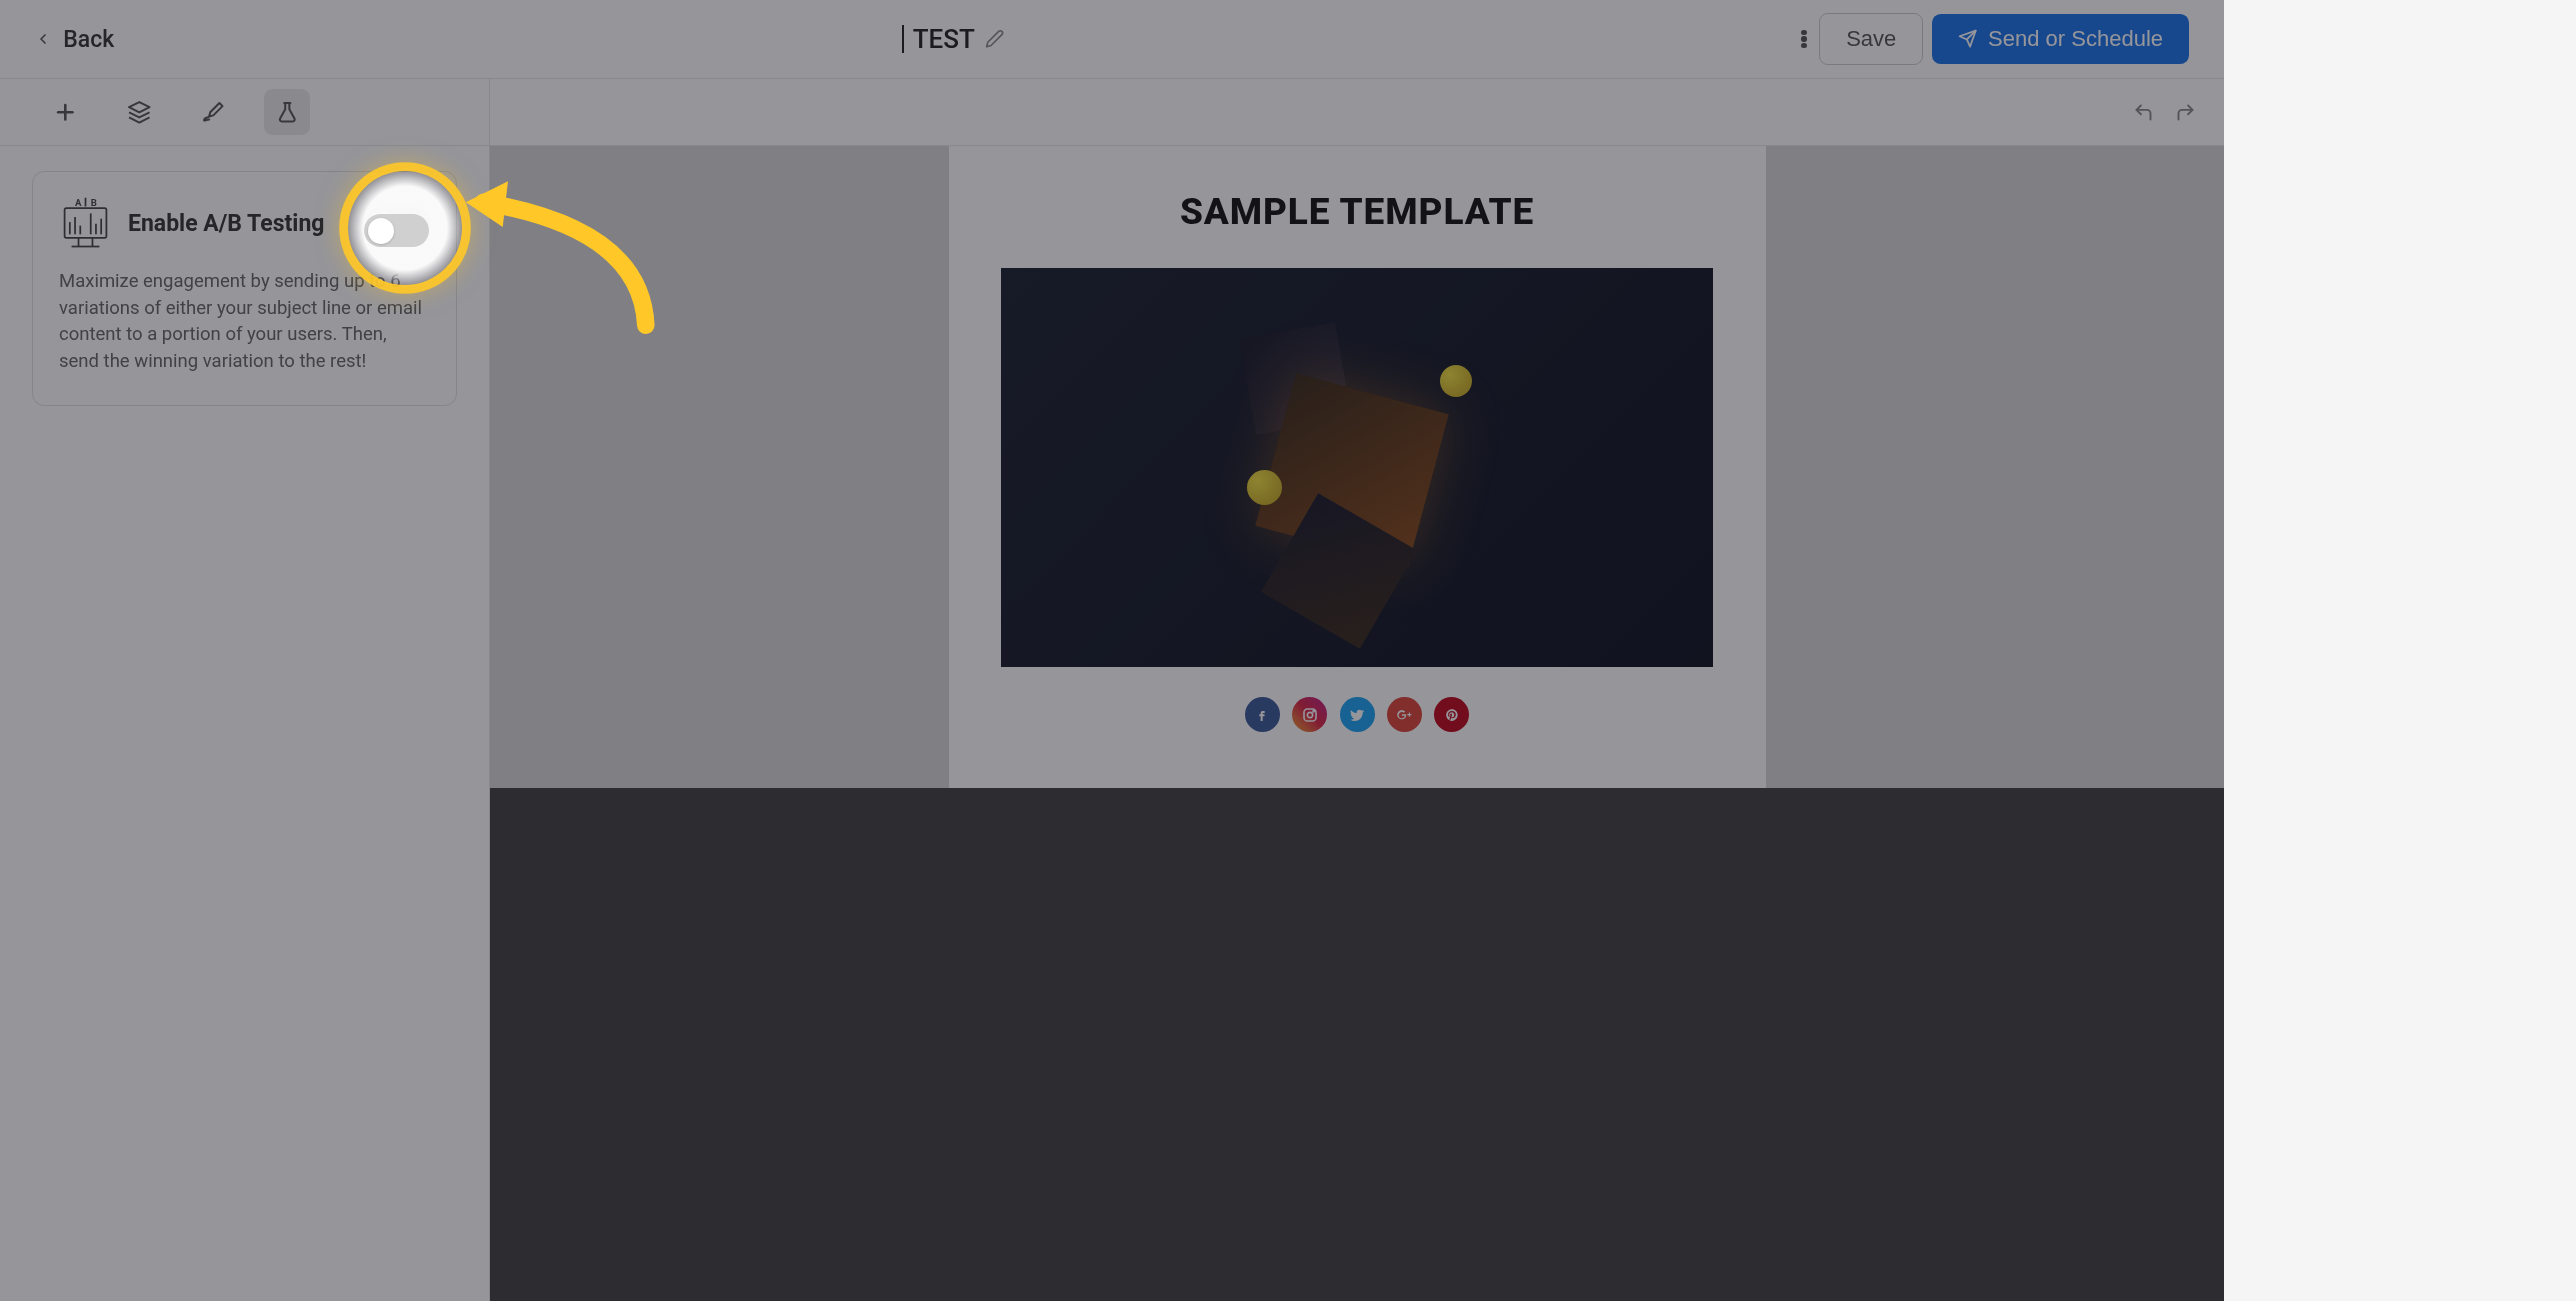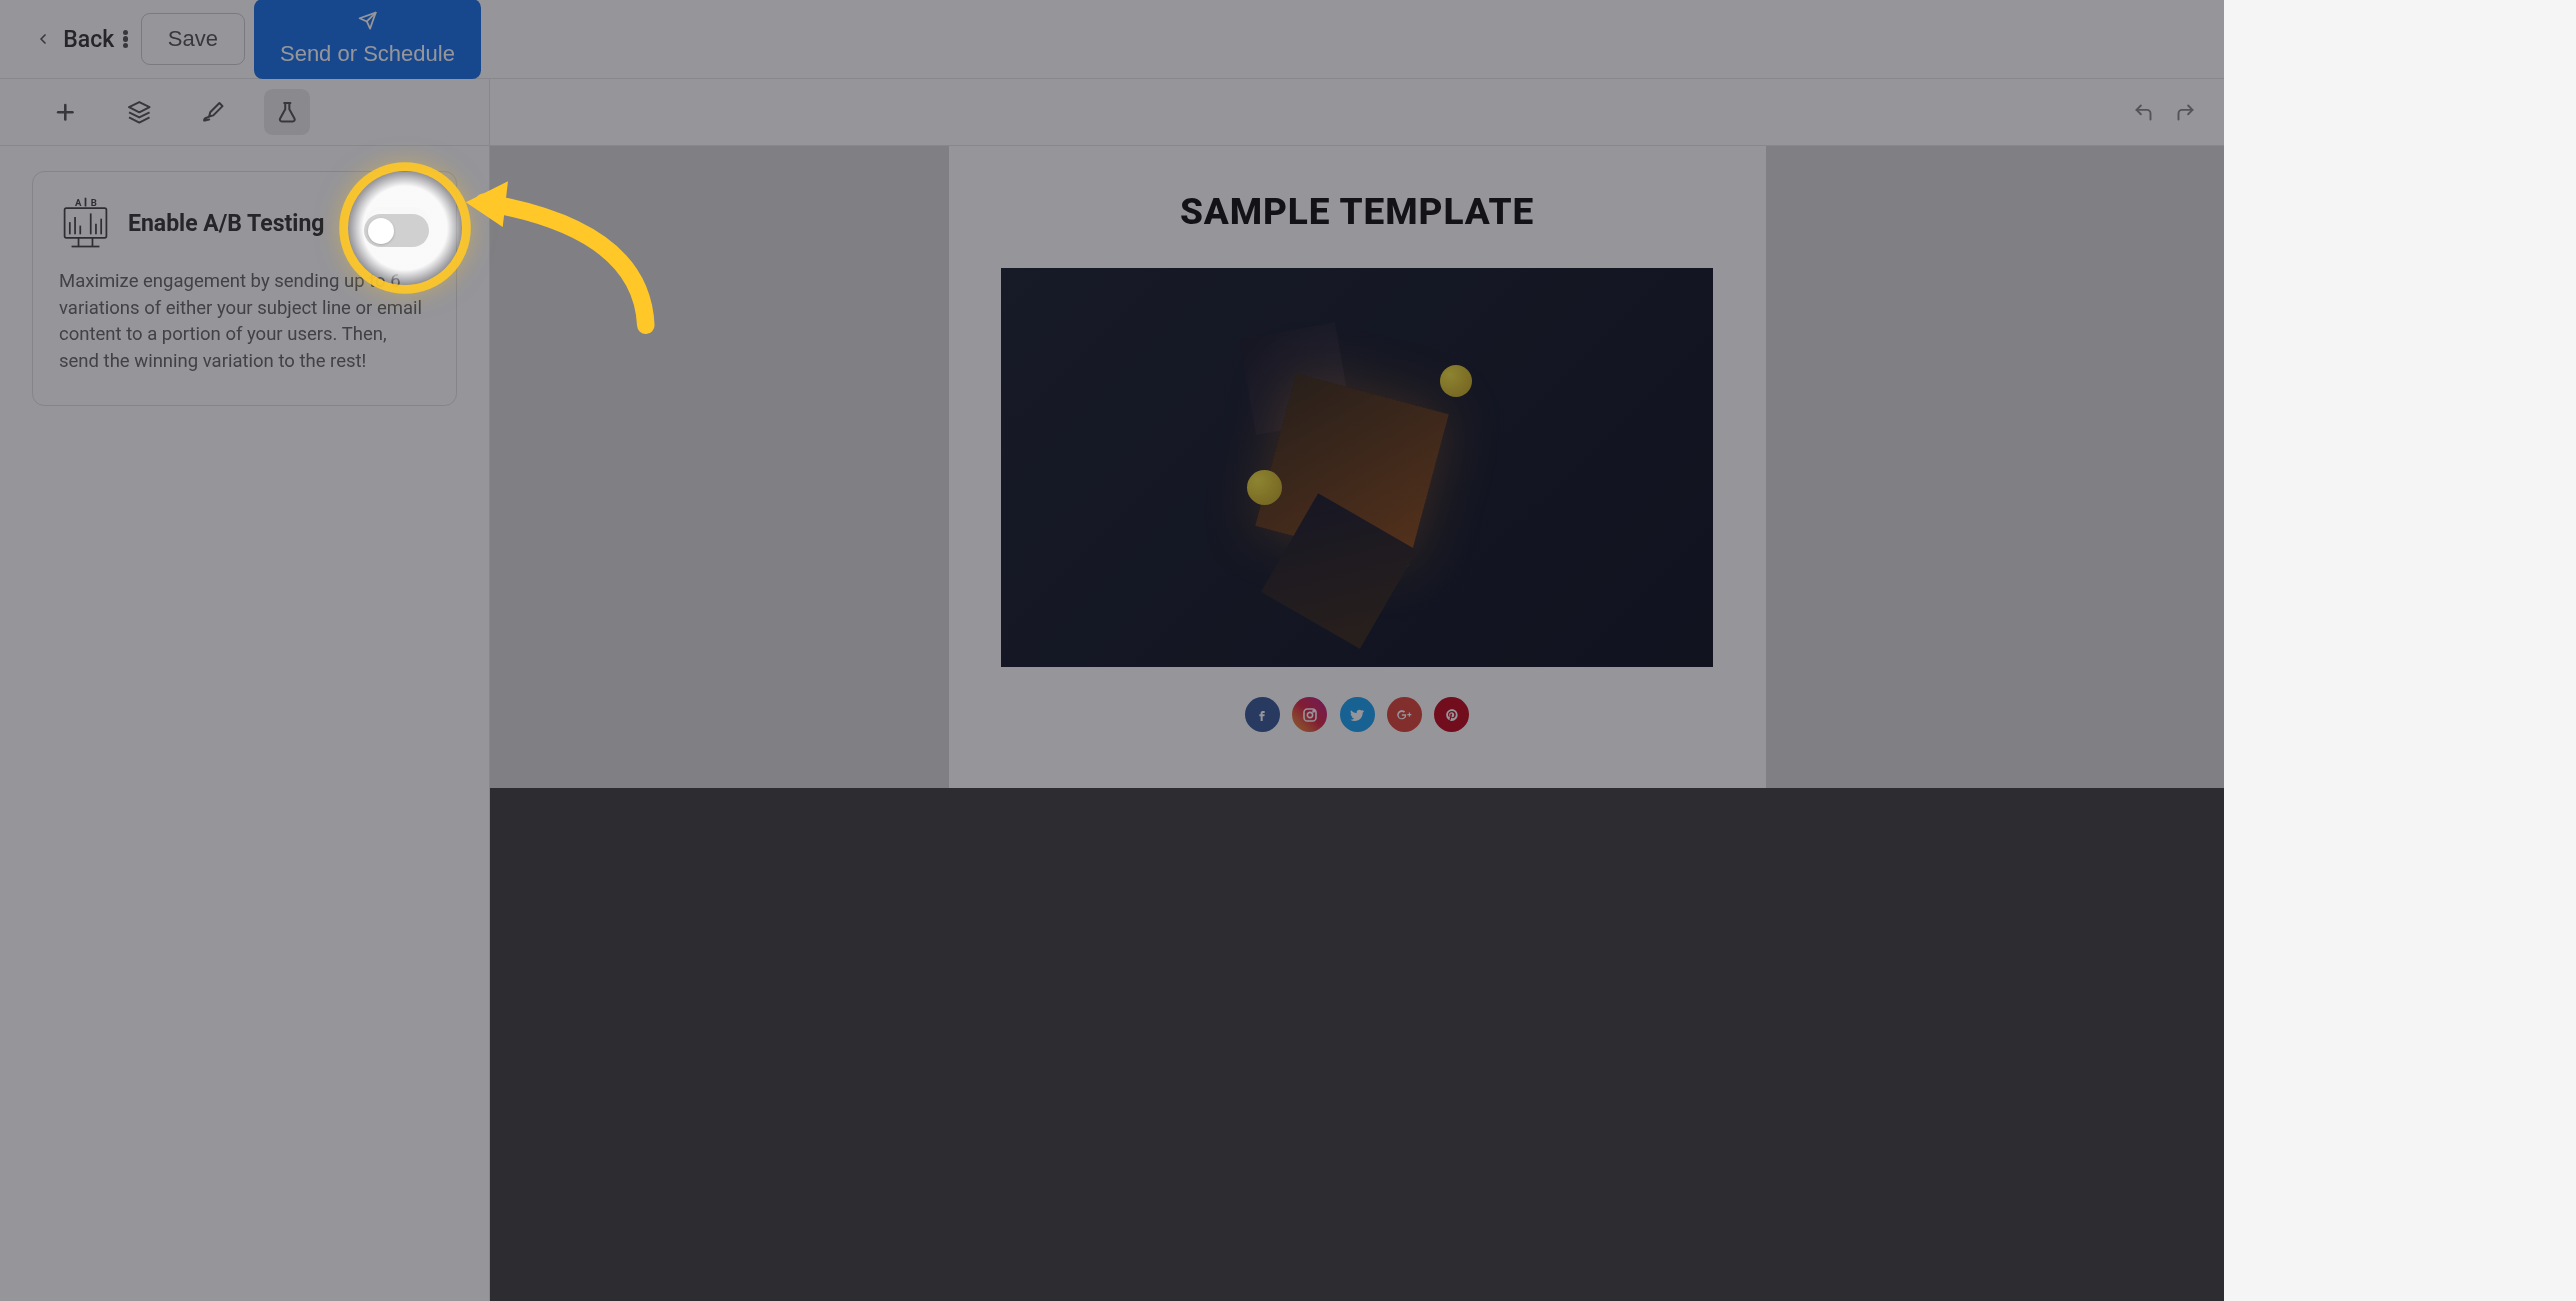--- a/index.html
+++ b/index.html
@@ -25,21 +25,21 @@
   .header-right { display: flex; align-items: center; gap: 9px; }
   .kebab-icon { width: 7px; height: 26px; display: flex; flex-direction: column; justify-content: space-between; cursor: pointer; padding: 3.5px 8.8px; }
   .kebab-icon span { width: 5.3px; height: 5.3px; background: #555; border-radius: 50%; }
   .btn-save {
     padding: 12.3px 26px; border: 1.8px solid #ccc; border-radius: 8.8px; background: #fff;
     font-size: 22px; color: #555; cursor: pointer;
   }
   .btn-send {
     padding: 12.3px 26px; border: none; border-radius: 8.8px; background: #1a73e8;
     font-size: 22px; color: #fff; font-weight: 500; cursor: pointer;
-    display: flex; align-items: center; gap: 10.5px; flex-direction: column;
+    display: flex; align-items: center; gap: 10.5px;
   }
   .send-icon { width: 19.3px; height: 19.3px; }
 
   
   .body { display: flex; height: calc(100% - 79px); }
   .sidebar { width: 490px; border-right: 1.8px solid #e5e5e5; background: #fff; display: flex; flex-direction: column; }
   .sidebar-tools { height: 67px; border-bottom: 1.8px solid #e5e5e5; display: flex; align-items: center; padding: 0 42px; gap: 28px; }
   .tool-btn { width: 46px; height: 46px; border-radius: 8.8px; display: flex; align-items: center; justify-content: center; cursor: pointer; color: #555; }
   .tool-btn.active { background: #e9e9e9; }
   .tool-icon { width: 24.6px; height: 24.6px; }
@@ -134,20 +134,27 @@
 <body>
 
 <div class="app">
 
   <div class="header">
     <div class="back-group">
       <svg class="back-arrow" viewBox="0 0 24 24" fill="none" stroke="#555" stroke-width="2.5" stroke-linecap="round" stroke-linejoin="round">
           <polyline points="15 18 9 12 15 6"></polyline>
         </svg>
       <span class="back-text">Back</span>
+    </div>
+    <div class="header-center">
+      <span class="title-cursor"></span>
+      <span class="title-text">TEST</span>
+      <svg class="pencil-icon" viewBox="0 0 24 24" fill="none" stroke="#888" stroke-width="2" stroke-linecap="round" stroke-linejoin="round">
+          <path d="M17 3a2.8 2.8 0 0 1 4 4L7.5 20.5 2 22l1.5-5.5L17 3z"></path>
+        </svg>
     </div>
     <div class="header-right">
       <div class="kebab-icon">
           <span></span>
           <span></span>
           <span></span>
         </div>
       <button class="btn-save">Save</button>
       <button class="btn-send">
         <svg class="send-icon" viewBox="0 0 24 24" fill="none" stroke="#fff" stroke-width="2.2" stroke-linecap="round" stroke-linejoin="round">

